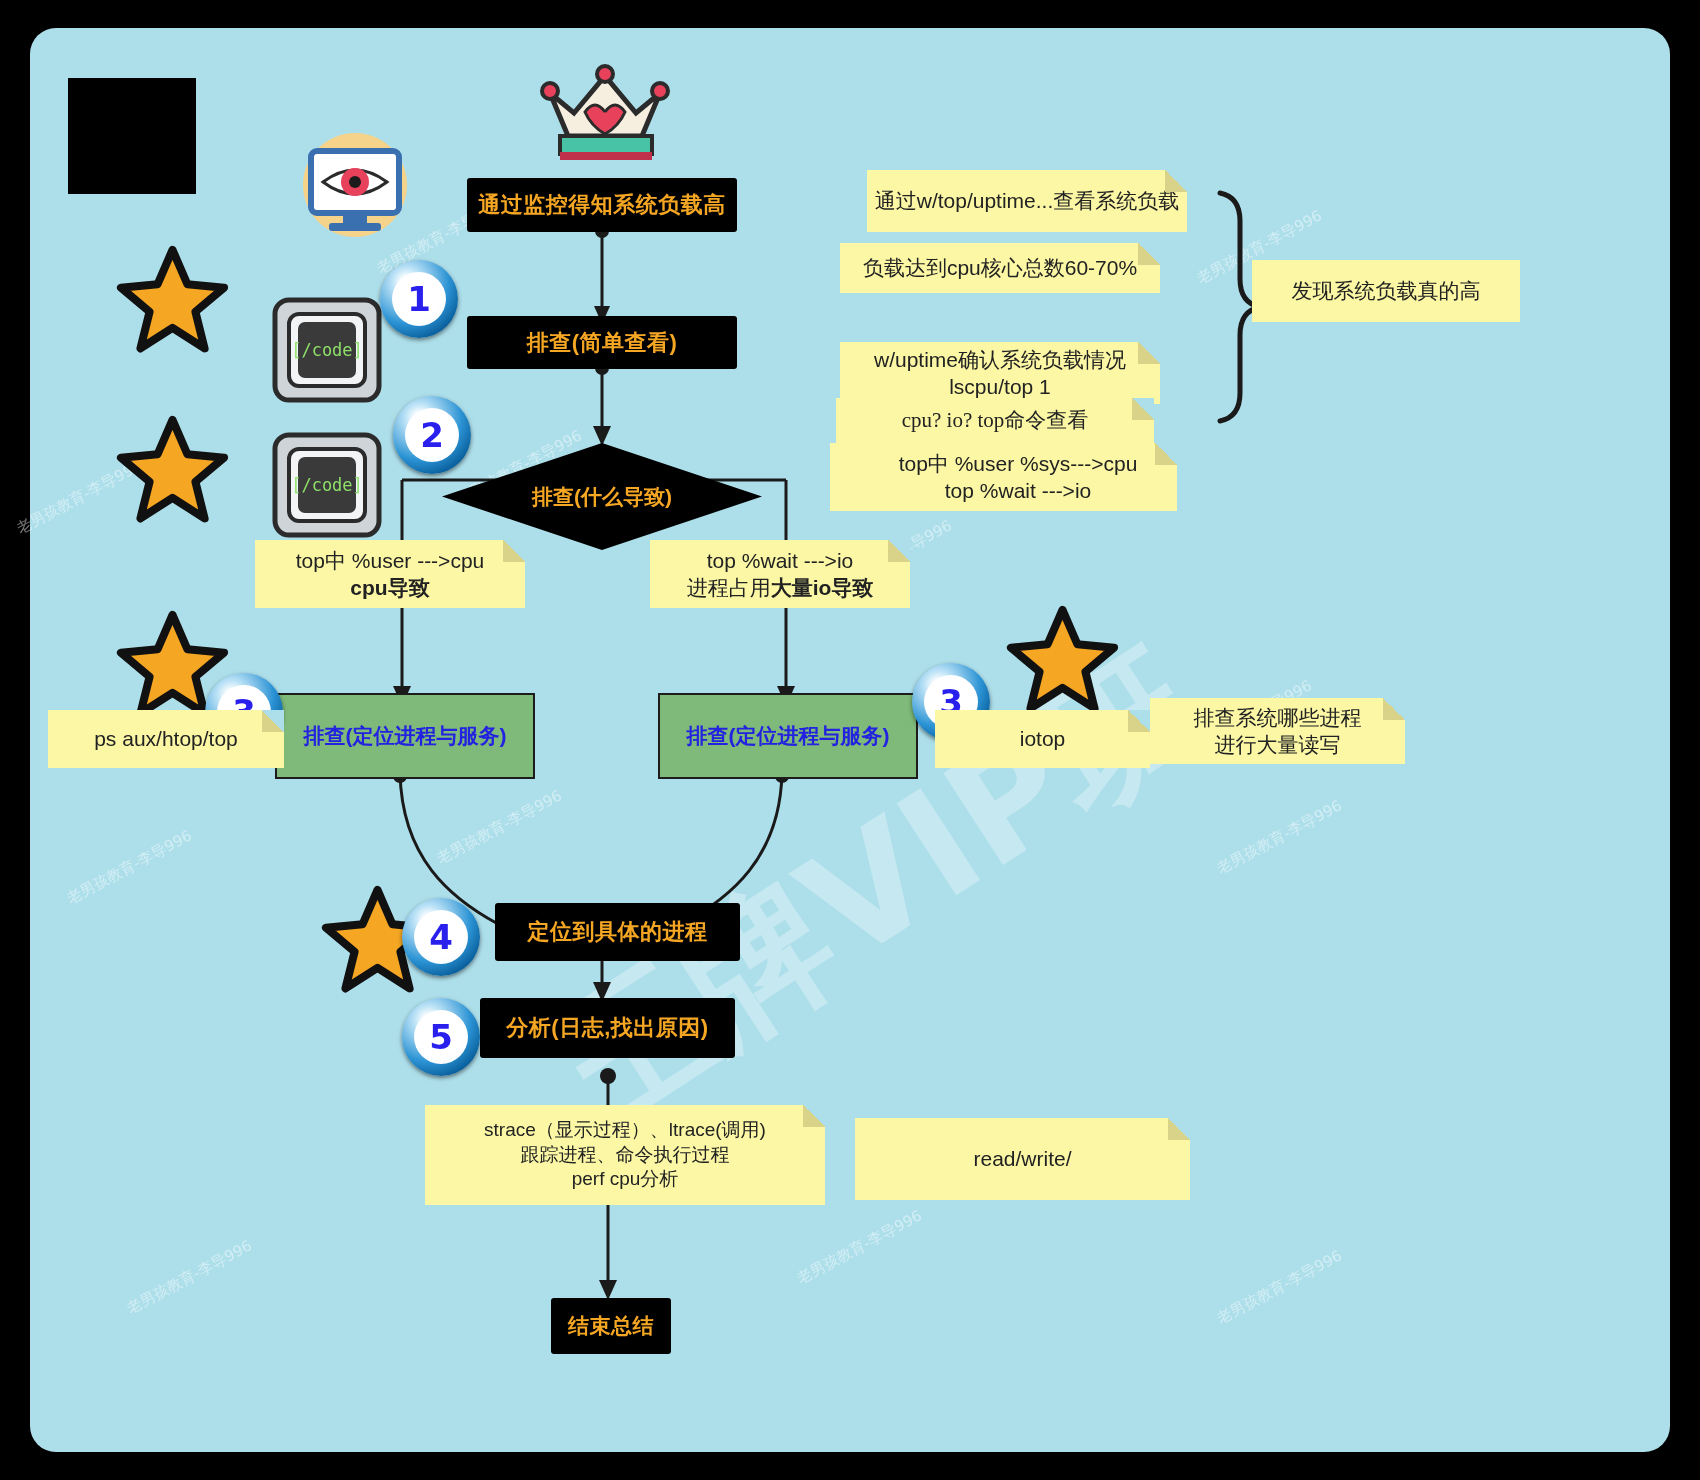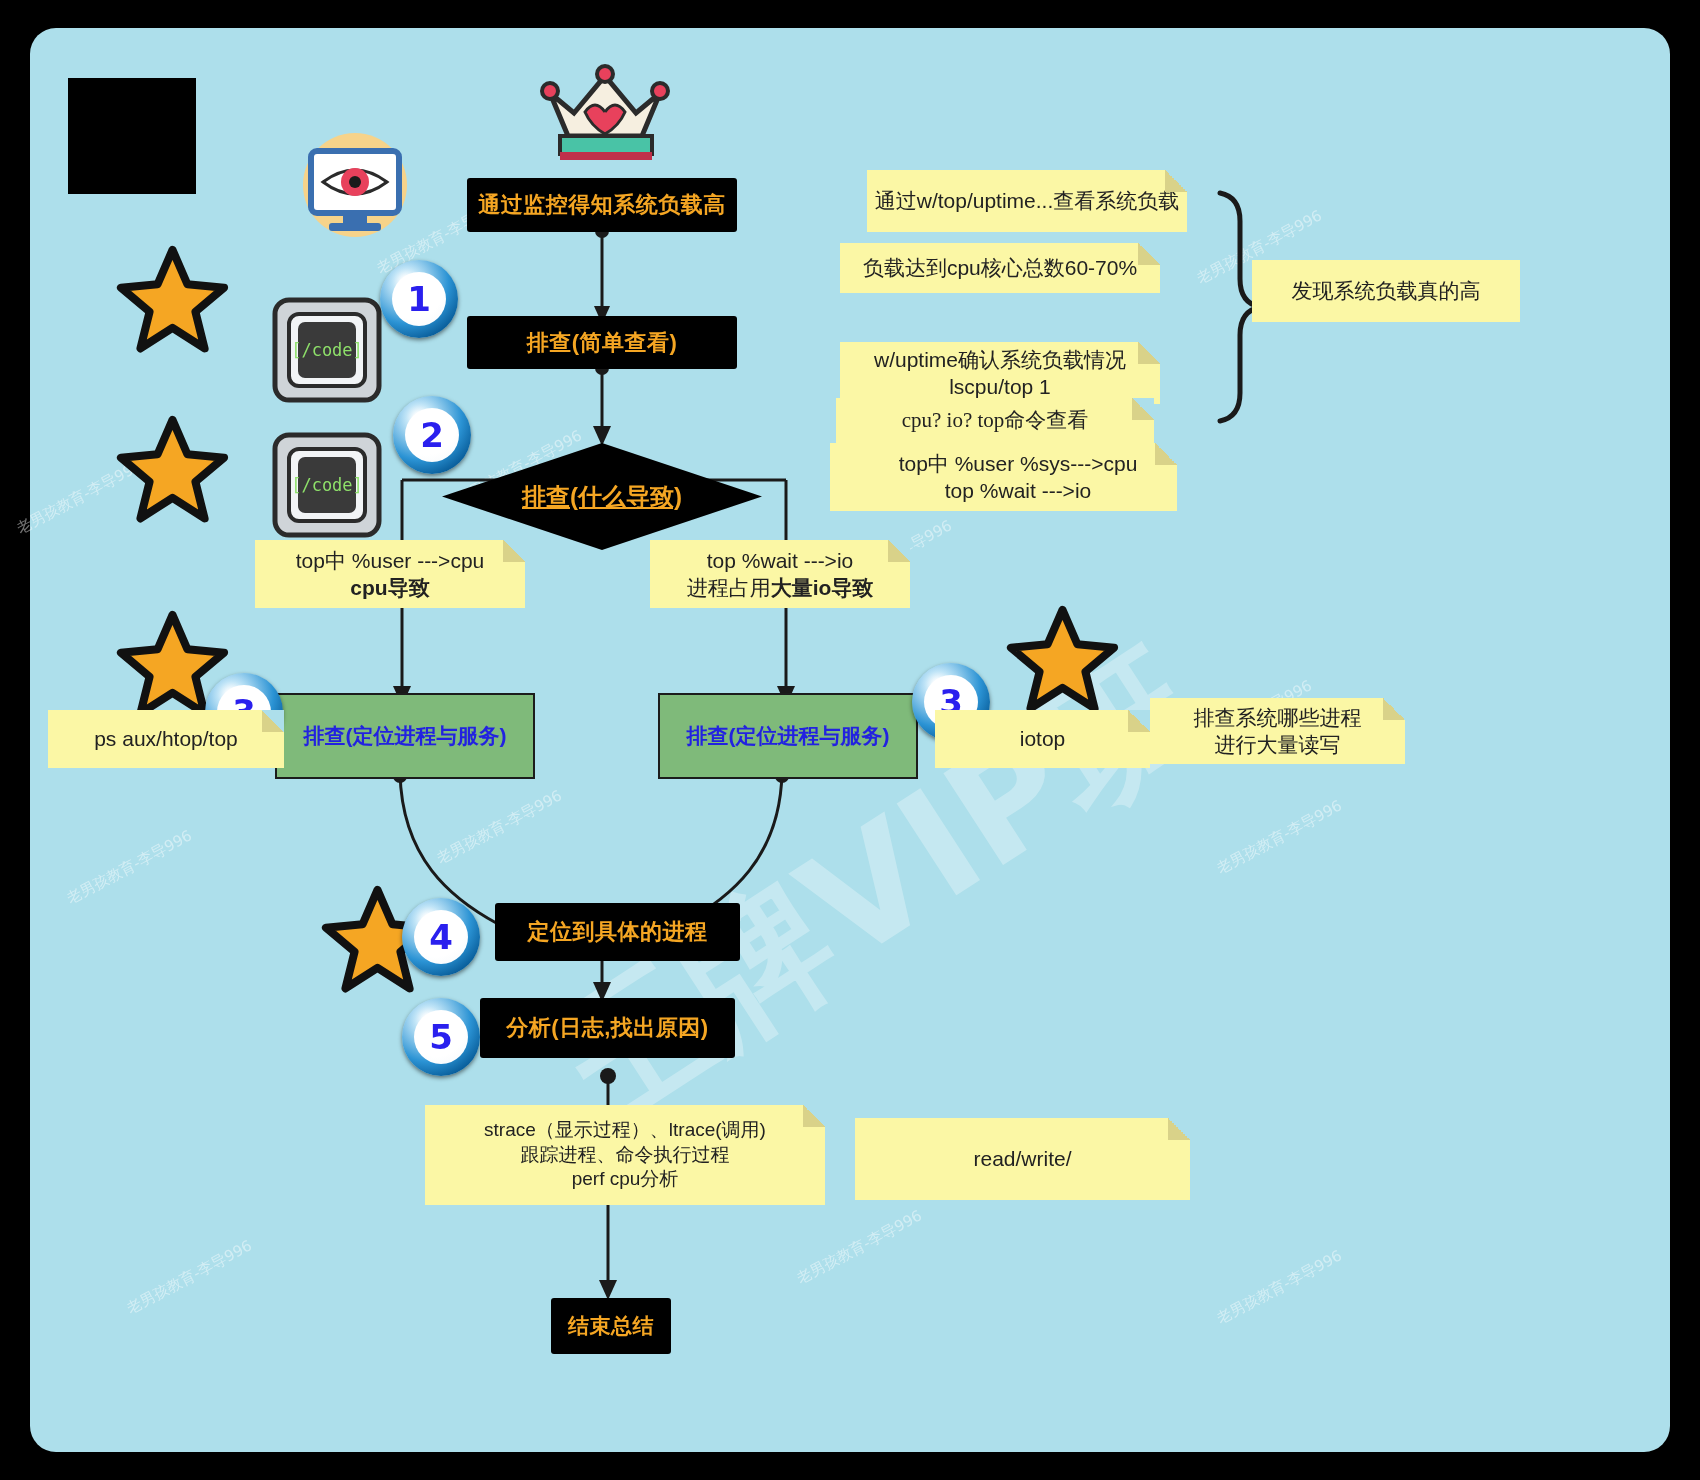--- a/index.html
+++ b/index.html
@@ -174,21 +174,21 @@
 
       <path d="M1190 165 q20 4 20 28 l0 58 q0 24 20 28 q-20 4 -20 28 l0 58 q0 24 -20 28" stroke="#1a1a1a" stroke-width="5" fill="none" stroke-linecap="round"></path>
     </svg>
 
     <div class="blackbox" style="left:437px;top:150px;width:270px;height:54px;font-size:22px;">通过监控得知系统负载高</div>
 
     <div class="blackbox" style="left:437px;top:288px;width:270px;height:53px;font-size:22px;">排查(简单查看)</div>
 
     <div class="diamond" style="left:412px;top:415px;width:320px;height:107px;">
       <div class="dshape"></div>
-      <div class="dlabel" style="font-size:24px;text-decoration:underline;">排查(什么导致)</div>
+      <div class="dlabel" style="font-size:21px;">排查(什么导致)</div>
     </div>
 
     <div class="greenbox" style="left:245px;top:665px;width:256px;height:82px;font-size:21px;">排查(定位进程与服务)</div>
 
     <div class="greenbox" style="left:628px;top:665px;width:256px;height:82px;font-size:21px;">排查(定位进程与服务)</div>
 
     <div class="blackbox" style="left:450px;top:875px;width:245px;height:58px;font-size:22px;margin-left:15px;">定位到具体的进程</div>
 
     <div class="blackbox" style="left:450px;top:970px;width:255px;height:60px;font-size:22px;">分析(日志,找出原因)</div>
 

